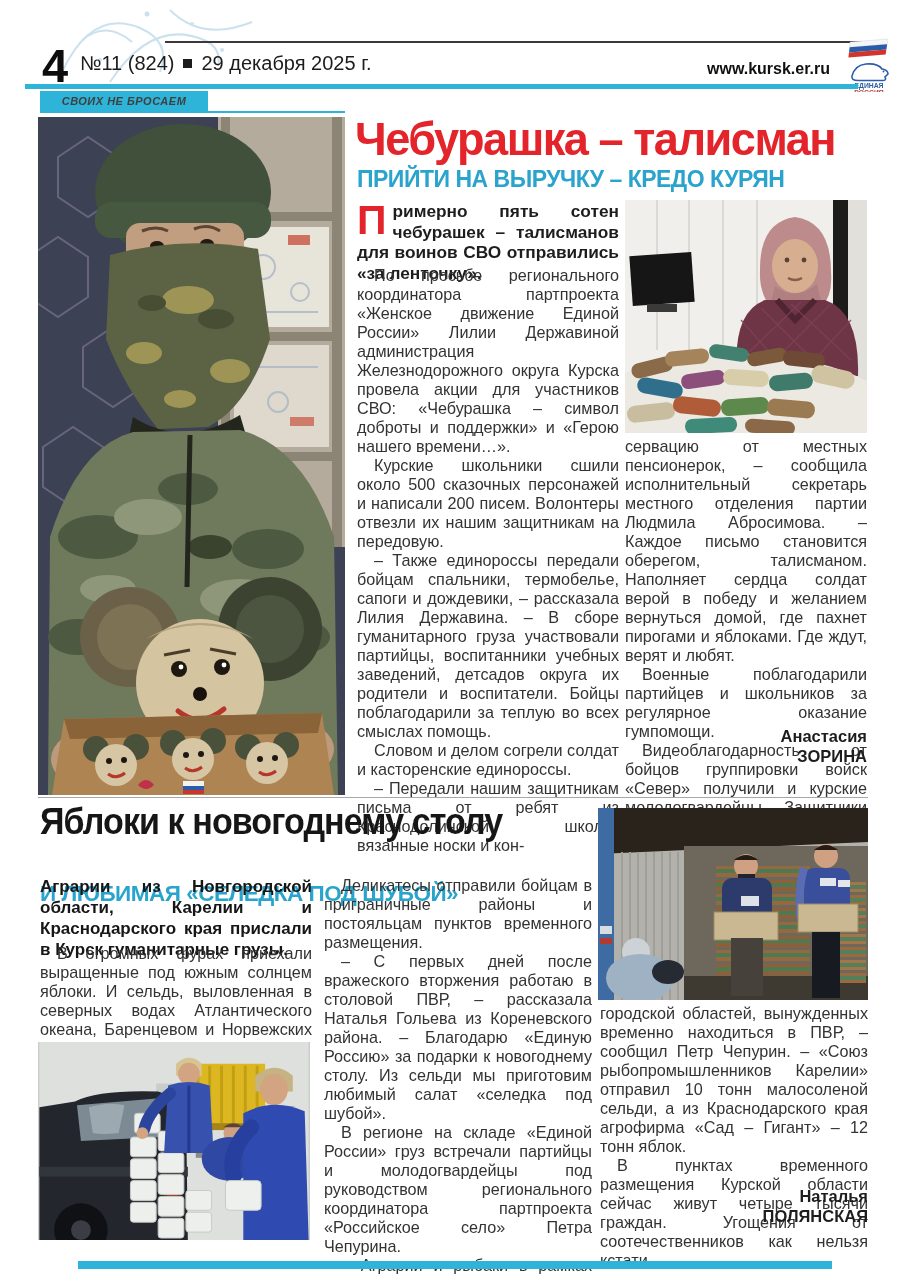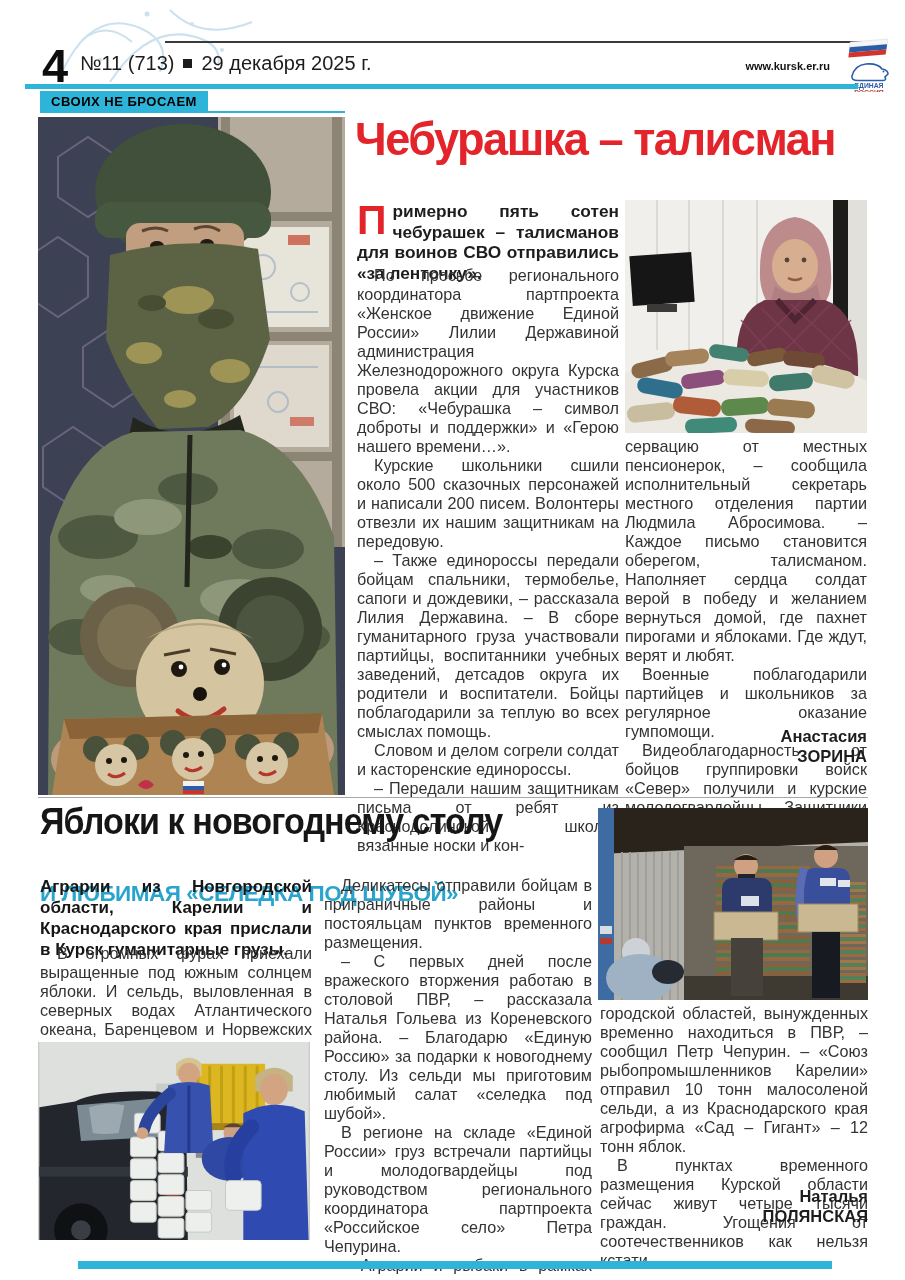--- a/index.html
+++ b/index.html
@@ -6,24 +6,24 @@
   body { background:#e8e8e8; font-family:"Liberation Sans", sans-serif; }
   .page { position:relative; width:905px; height:1280px; background:#ffffff; margin:0 auto; overflow:hidden; color:#343434; }
   .abs { position:absolute; }
 
   
   .hdr-topline { left:165px; top:41px; width:715px; height:2px; background:#3a3a3a; }
   .flourish { left:52px; top:0; opacity:.85; }
   .pagenum { left:42px; top:38px; font-size:47px; font-weight:bold; color:#0d0d0d; letter-spacing:-2px; }
   .issue-row { left:80px; top:52px; display:flex; align-items:center; gap:9px; font-size:20px; color:#1c1c1c; }
   .sq { width:9px; height:9px; background:#1c1c1c; display:inline-block; }
-  .website { left:690px; top:60px; width:140px; text-align:right; font-size:11px; font-weight:bold; color:#111; }
+  .website { left:690px; top:60px; width:140px; text-align:right; font-size:16px; font-weight:bold; color:#111; }
   .logo { left:843px; top:36px; }
   .hdr-rule { left:25px; top:84px; width:833px; height:5px; background:#2db4d8; }
-  .section-label { left:40px; top:91px; width:168px; height:20px; background:#2db4d8; color:#000000; font-size:13px; font-weight:bold; display:flex; align-items:center; justify-content:center; letter-spacing:.5px; }
+  .section-label { left:40px; top:91px; width:168px; height:20px; background:#2db4d8; color:#404040; font-size:11px; font-weight:bold; font-style:italic; display:flex; align-items:center; justify-content:center; letter-spacing:.5px; }
   .section-underline { left:40px; top:111px; width:305px; height:2px; background:#2db4d8; }
 
   
   .bodycol p { margin:0; text-indent:17px; text-align:justify; font-size:16.2px; line-height:19px; color:#333; }
   .cont p:first-child { text-indent:0; }
   .author { font-weight:bold; font-size:16.5px; line-height:20px; color:#1d1d1d; text-align:right; }
   .photo { overflow:hidden; background:#ccc; }
   .photo svg { display:block; }
 
   
@@ -67,41 +67,42 @@
     <g fill="#c3dcec">
       <circle cx="95" cy="14" r="2.5"></circle>
         <circle cx="140" cy="24" r="2"></circle>
         <circle cx="48" cy="60" r="2"></circle>
         <circle cx="170" cy="50" r="2"></circle>
     </g>
   </svg>
   <div class="abs hdr-topline"></div>
   <div class="abs pagenum">4</div>
   <div class="abs issue-row">
-    <span>№11 (713)</span>
+    <span>№11 (824)</span>
     <span class="sq"></span>
     <span>29 декабря 2025 г.</span>
   </div>
   <div class="abs website">www.kursk.er.ru</div>
   <div class="abs logo">
     <svg width="52" height="56" viewBox="0 0 52 56">
       <path d="M7,6 L45,3 L44.2,8.2 L6.6,11.2 Z" fill="#f4f6f8" stroke="#c5ccd4" stroke-width=".4"></path>
       <path d="M6.6,11.2 L44.2,8.2 L43.4,13.4 L6,16.4 Z" fill="#2b5ca8"></path>
       <path d="M6,16.4 L43.4,13.4 L42.6,18.6 L5.4,21.6 Z" fill="#d0342c"></path>
       <path d="M9,40 Q12,29 23,28 Q35,27 39,33 Q45,34 45,38 L42,41 Q44,44.5 39.5,44.5 L15,44.5 Q8,44.5 9,40 Z" fill="#ffffff" stroke="#2b5ca8" stroke-width="1.6"></path>
       <circle cx="40.5" cy="35.5" r="1" fill="#2b5ca8"></circle>
       <text x="26" y="51.5" font-size="6.8" font-weight="bold" fill="#2b5ca8" text-anchor="middle" font-family="Liberation Sans, sans-serif">ЕДИНАЯ</text>
       <text x="26" y="58.5" font-size="6.8" font-weight="bold" fill="#b5413a" text-anchor="middle" font-family="Liberation Sans, sans-serif">РОССИЯ</text>
     </svg>
   </div>
   <div class="abs hdr-rule"></div>
   <div class="abs section-label">СВОИХ НЕ БРОСАЕМ</div>
   <div class="abs section-underline"></div>
 
   <div class="abs a1-headline">Чебурашка – талисман</div>
+  <div class="abs a1-subhead">ПРИЙТИ НА ВЫРУЧКУ – КРЕДО КУРЯН</div>
 
   <div class="abs a1-lead">
     <span class="dropcap">П</span><span>римерно пять сотен чебурашек – талисманов для воинов СВО отправились «за ленточку».</span>
   </div>
 
   <div class="abs photo a1-photo1">
     <svg width="307" height="678" viewBox="0 0 307 678">
       <rect width="307" height="678" fill="#3d4154"></rect>
       <g stroke="#9187a3" stroke-width="2" fill="none" opacity=".5">
         <path d="M20,40 50,20 80,40 80,80 50,100 20,80 Z"></path>

